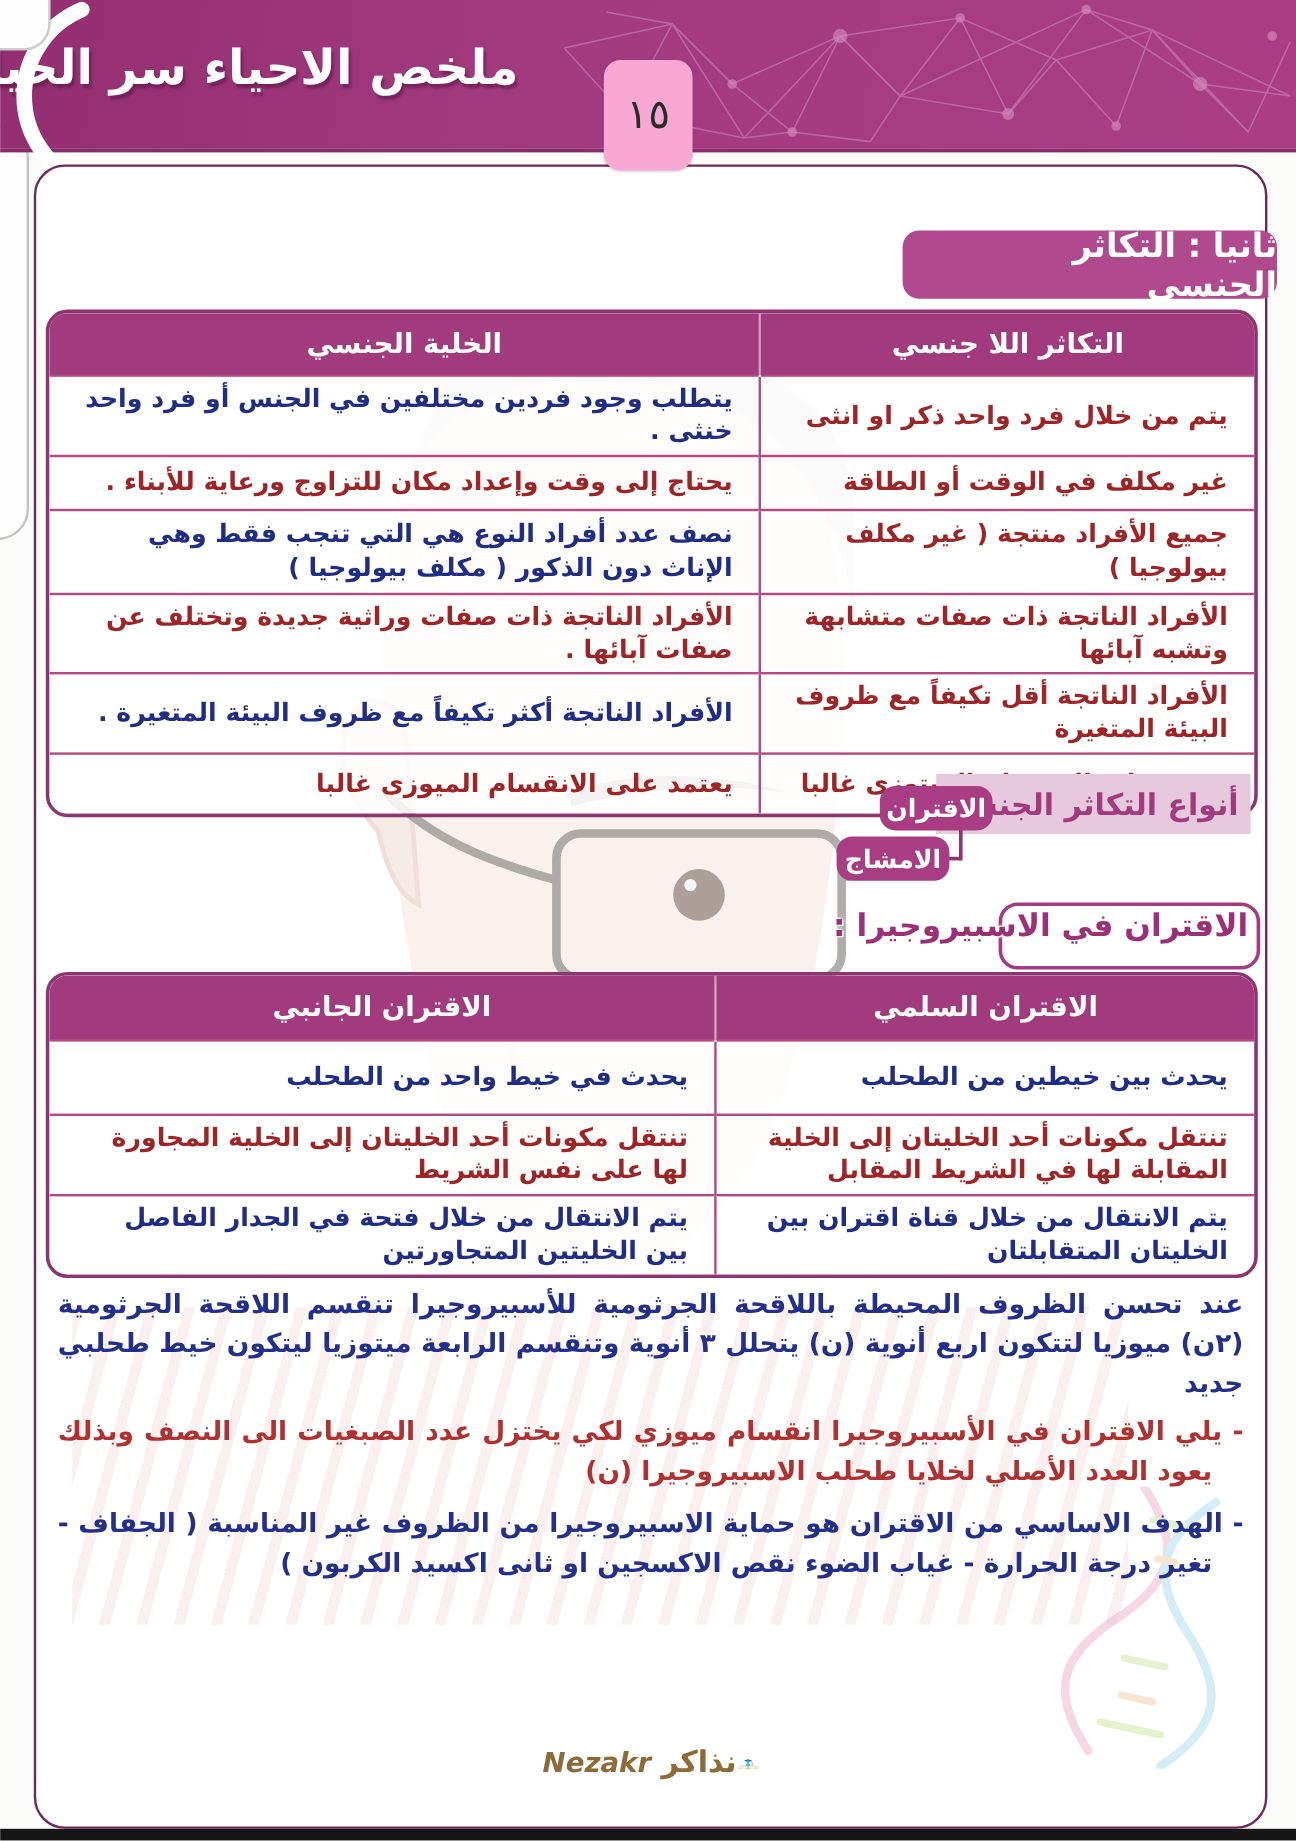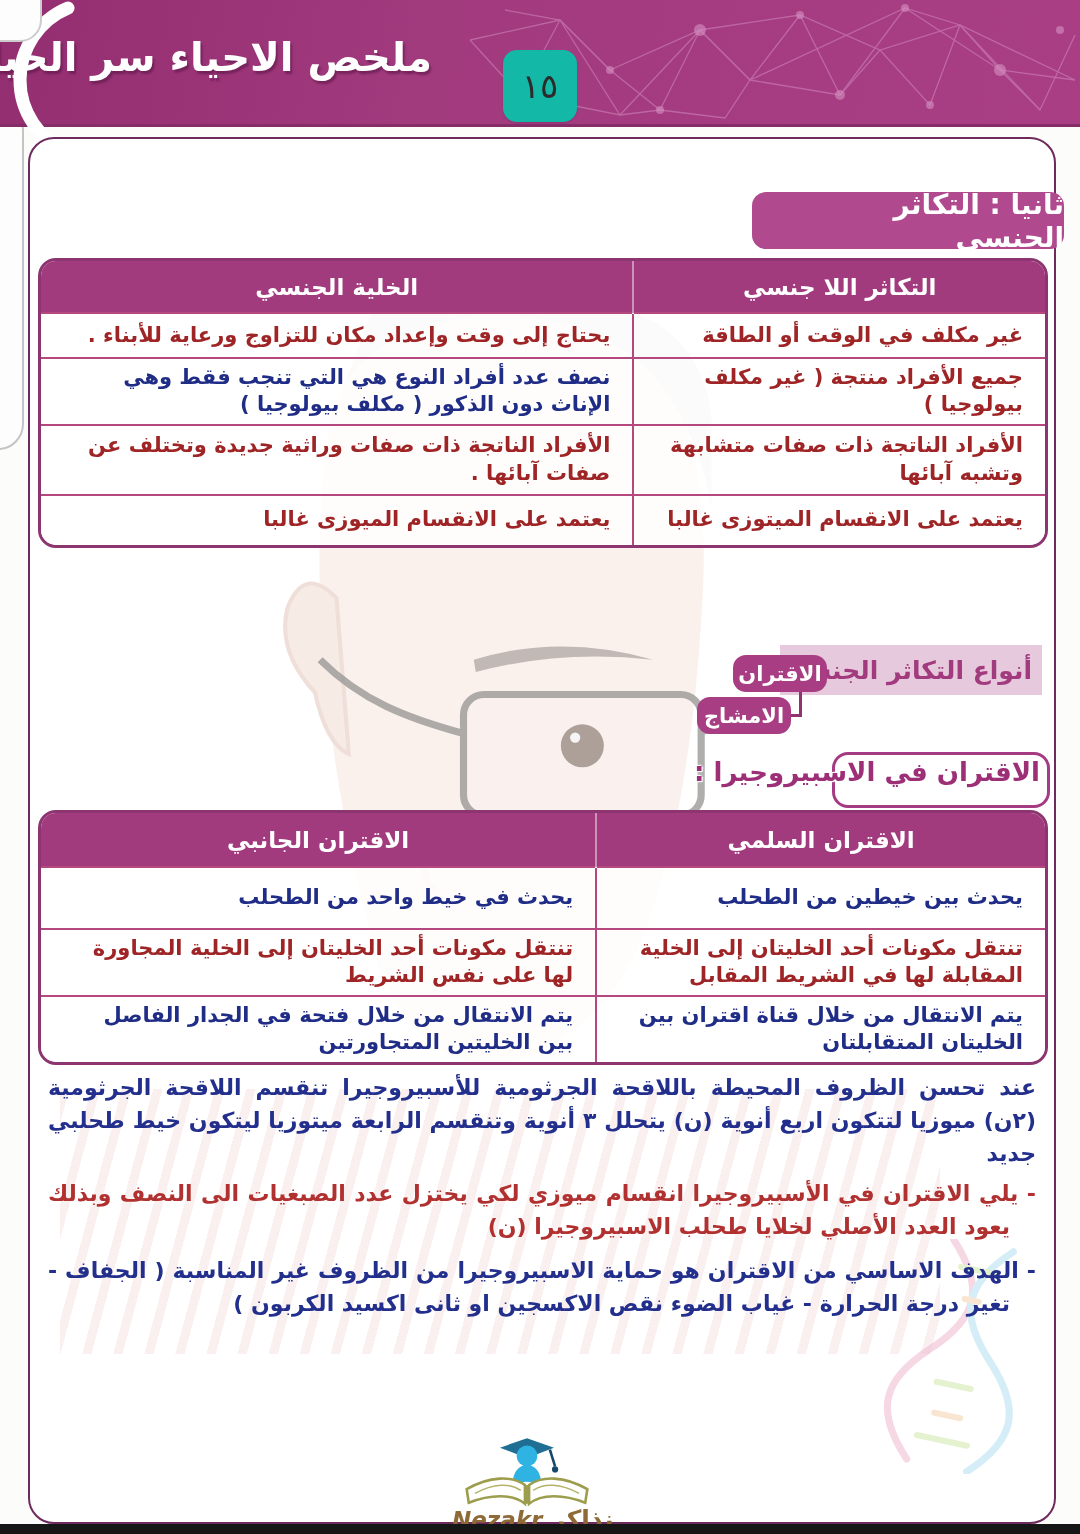--- a/index.html
+++ b/index.html
@@ -15,22 +15,22 @@
     border-bottom:3px solid #862c68; z-index:1;
   }
   .band svg{position:absolute; left:0; top:0;}
   .header-title{
     position:absolute; left:4px; top:34px; width:428px; text-align:center;
     font-size:40px; font-weight:bold; color:#ffffff;
     text-shadow:2px 3px 2px rgba(90,20,70,.55); z-index:2; white-space:nowrap;
   }
   .paren-arc{position:absolute; left:408px; top:0; z-index:2;}
   .page-tab{
-    position:absolute; left:503px; top:50px; width:74px; height:72px;
-    background:#14b8a6; border-radius:14px; z-index:3;
+    position:absolute; left:503px; top:50px; width:74px; height:92px;
+    background:#f9a8d4; border-radius:14px; z-index:3;
     display:flex; align-items:center; justify-content:center;
     font-size:34px; color:#2b2b2b; box-shadow:0 1px 2px rgba(0,0,0,.15);
   }
   .corner-card{
     position:absolute; left:-22px; top:-22px; width:60px; height:60px;
     background:#fdfdfd; border:2px solid #cccccc; border-radius:22px; z-index:4;
   }
   .side-card{
     position:absolute; left:-36px; top:104px; width:56px; height:342px;
     background:#fdfdfd; border:2px solid #c4c4c4; border-radius:26px; z-index:0;
@@ -109,21 +109,21 @@
   .notes{left:18px; top:921px; width:988px; z-index:2;}
   .note{
     font-size:22px; font-weight:bold; line-height:1.5; text-align:justify;
     margin-bottom:7px;
   }
   .note.hang{text-indent:-26px; padding-right:26px;}
   .n-blue{color:#232f8c;margin-top:11px;} .n-red{color:#b13030;}
   
   .logo{
     left:50%; top:1292px; transform:translateX(-50%); z-index:3;
-    display:flex; flex-direction:column; align-items:flex-end; width:180px;
+    display:flex; align-items:center; width:180px;
   }
   .logo-text{
     font-size:25px; font-weight:bold; color:#8d6a36; margin-top:-4px;
     white-space:nowrap;
   }
   .logo-text .en{font-style:italic; font-size:23px;}
   
   .bottom-bar{
     position:absolute; left:0; top:1524px; width:1080px; height:10px;
     background:#161616; z-index:5;
@@ -204,30 +204,38 @@
             <col style="width:59%">
           </colgroup>
         <thead>
           <tr>
             <th>التكاثر اللا جنسي</th>
             <th>الخلية الجنسي</th>
           </tr>
         </thead>
         <tbody>
           <tr>
+            <td class="c-red">يتم من خلال فرد واحد ذكر او انثى</td>
+            <td class="c-blue">يتطلب وجود فردين مختلفين في الجنس أو فرد واحد خنثى .</td>
+          </tr>
+          <tr>
             <td class="c-red">غير مكلف في الوقت أو الطاقة</td>
             <td class="c-red">يحتاج إلى وقت وإعداد مكان للتزاوج ورعاية للأبناء .</td>
           </tr>
           <tr>
             <td class="c-red">جميع الأفراد منتجة ( غير مكلف بيولوجيا )</td>
             <td class="c-blue">نصف عدد أفراد النوع هي التي تنجب فقط وهي الإناث دون الذكور ( مكلف بيولوجيا )</td>
           </tr>
           <tr>
             <td class="c-red">الأفراد الناتجة ذات صفات متشابهة وتشبه آبائها</td>
             <td class="c-red">الأفراد الناتجة ذات صفات وراثية جديدة وتختلف عن صفات آبائها .</td>
+          </tr>
+          <tr>
+            <td class="c-red">الأفراد الناتجة أقل تكيفاً مع ظروف البيئة المتغيرة</td>
+            <td class="c-blue">الأفراد الناتجة أكثر تكيفاً مع ظروف البيئة المتغيرة .</td>
           </tr>
           <tr>
             <td class="c-red">يعتمد على الانقسام الميتوزى غالبا</td>
             <td class="c-red">يعتمد على الانقسام الميوزى غالبا</td>
           </tr>
         </tbody>
       </table>
     </div>
 
     <div class="types-band">أنواع التكاثر الجنسي :</div>

